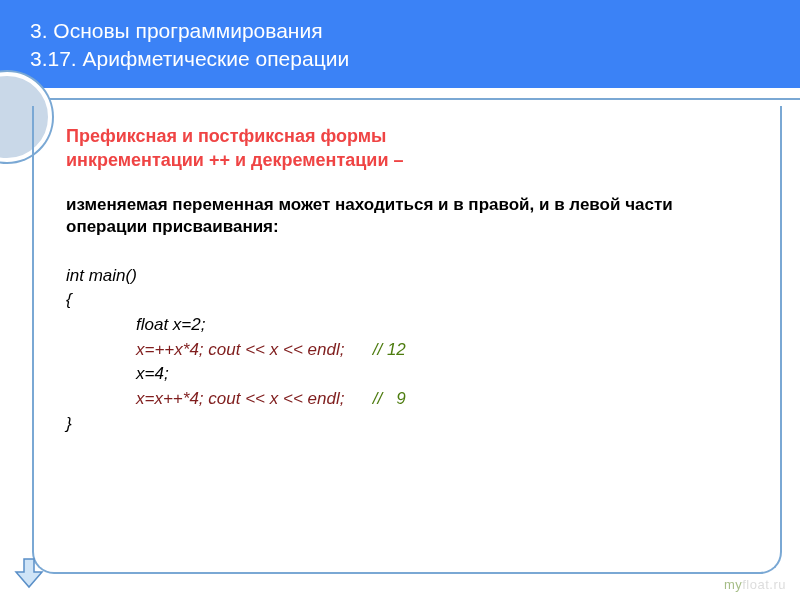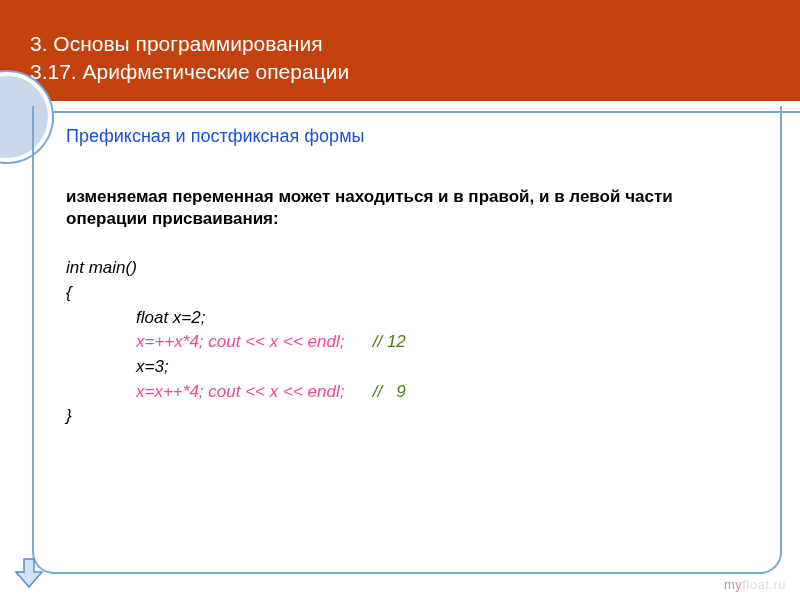--- a/index.html
+++ b/index.html
@@ -5,23 +5,23 @@
   * { margin: 0; padding: 0; box-sizing: border-box; }
   body {
     width: 800px;
     height: 600px;
     font-family: Arial, sans-serif;
     background: #ffffff;
     position: relative;
     overflow: hidden;
   }
   .header {
-    background: #c2410c;
+    background: #3b82f6;
     color: #ffffff;
-    padding: 30px 20px 14px 30px;
+    padding: 17px 20px 14px 30px;
     font-size: 21px;
     line-height: 1.35;
     font-weight: 400;
   }
   .divider-line {
     height: 2px;
     background: #7aa8d4;
     margin: 10px 0 0 0;
   }
   .circle {
@@ -40,90 +40,91 @@
     left: 32px;
     right: 18px;
     top: 106px;
     bottom: 26px;
     border: 2px solid #7aa8d4;
     border-top: none;
     border-radius: 0 0 22px 22px;
     padding: 18px 24px 18px 32px;
   }
   .subtitle {
-    color: #1d4ed8;
+    color: #ef4444;
     font-size: 18px;
-    font-weight: normal;
+    font-weight: bold;
     line-height: 1.35;
-    margin-bottom: 38px;
+    margin-bottom: 21px;
   }
   .bold-para {
     color: #000000;
     font-size: 17px;
     font-weight: bold;
     line-height: 1.3;
     margin-bottom: 26px;
   }
   .code {
     font-family: Arial, sans-serif;
     font-size: 17px;
     line-height: 1.45;
     color: #000000;
     font-style: italic;
   }
   .code .ind {
     padding-left: 70px;
     display: block;
   }
   .code .line { display: block; white-space: pre; }
-  .red { color: #ec4899; text-align: center; }
+  .red { color: #7f1d1d; text-align: center; }
   .green { color: #4d7c0f; }
   .arrow-icon {
     position: absolute;
     left: 12px;
     bottom: 10px;
     width: 34px;
     height: 34px;
   }
   .watermark {
     position: absolute;
     right: 14px;
     bottom: 8px;
     font-size: 13px;
     color: #dddddd;
     letter-spacing: 0.5px;
   }
-  .watermark .my { color: #b91c1c; opacity: 0.5; }
+  .watermark .my { color: #4d7c0f; opacity: 0.5; }
 </style>
 </head>
 <body>
 
 <div class="header">
   <div>3. Основы программирования</div>
   <div>3.17. Арифметические операции</div>
 </div>
 
 <div class="divider-line"></div>
 
 <div class="circle"></div>
 
 <div class="content-wrap">
 
   <div class="subtitle">
     <div>Префиксная и постфиксная формы</div>
+    <div>инкрементации ++ и декрементации –</div>
   </div>
 
   <div class="bold-para">изменяемая переменная может находиться и в правой, и в левой части операции присваивания:</div>
 
   <div class="code">
     <span class="line">int main()</span>
     <span class="line">{</span>
     <span class="line ind">float x=2;</span>
     <span class="line ind"><span class="red">x=++x*4; cout &lt;&lt; x &lt;&lt; endl;</span>      <span class="green">// 12</span></span>
-    <span class="line ind">x=3;</span>
+    <span class="line ind">x=4;</span>
     <span class="line ind"><span class="red">x=x++*4; cout &lt;&lt; x &lt;&lt; endl;</span>      <span class="green">//   9</span></span>
     <span class="line">}</span>
   </div>
 
 </div>
 
 <svg class="arrow-icon" viewBox="0 0 34 34">
   <path d="M12 3 L22 3 L22 16 L30 16 L17 31 L4 16 L12 16 Z" fill="#cfe4f7" stroke="#5a8fc7" stroke-width="1.5"></path>
 </svg>
 

